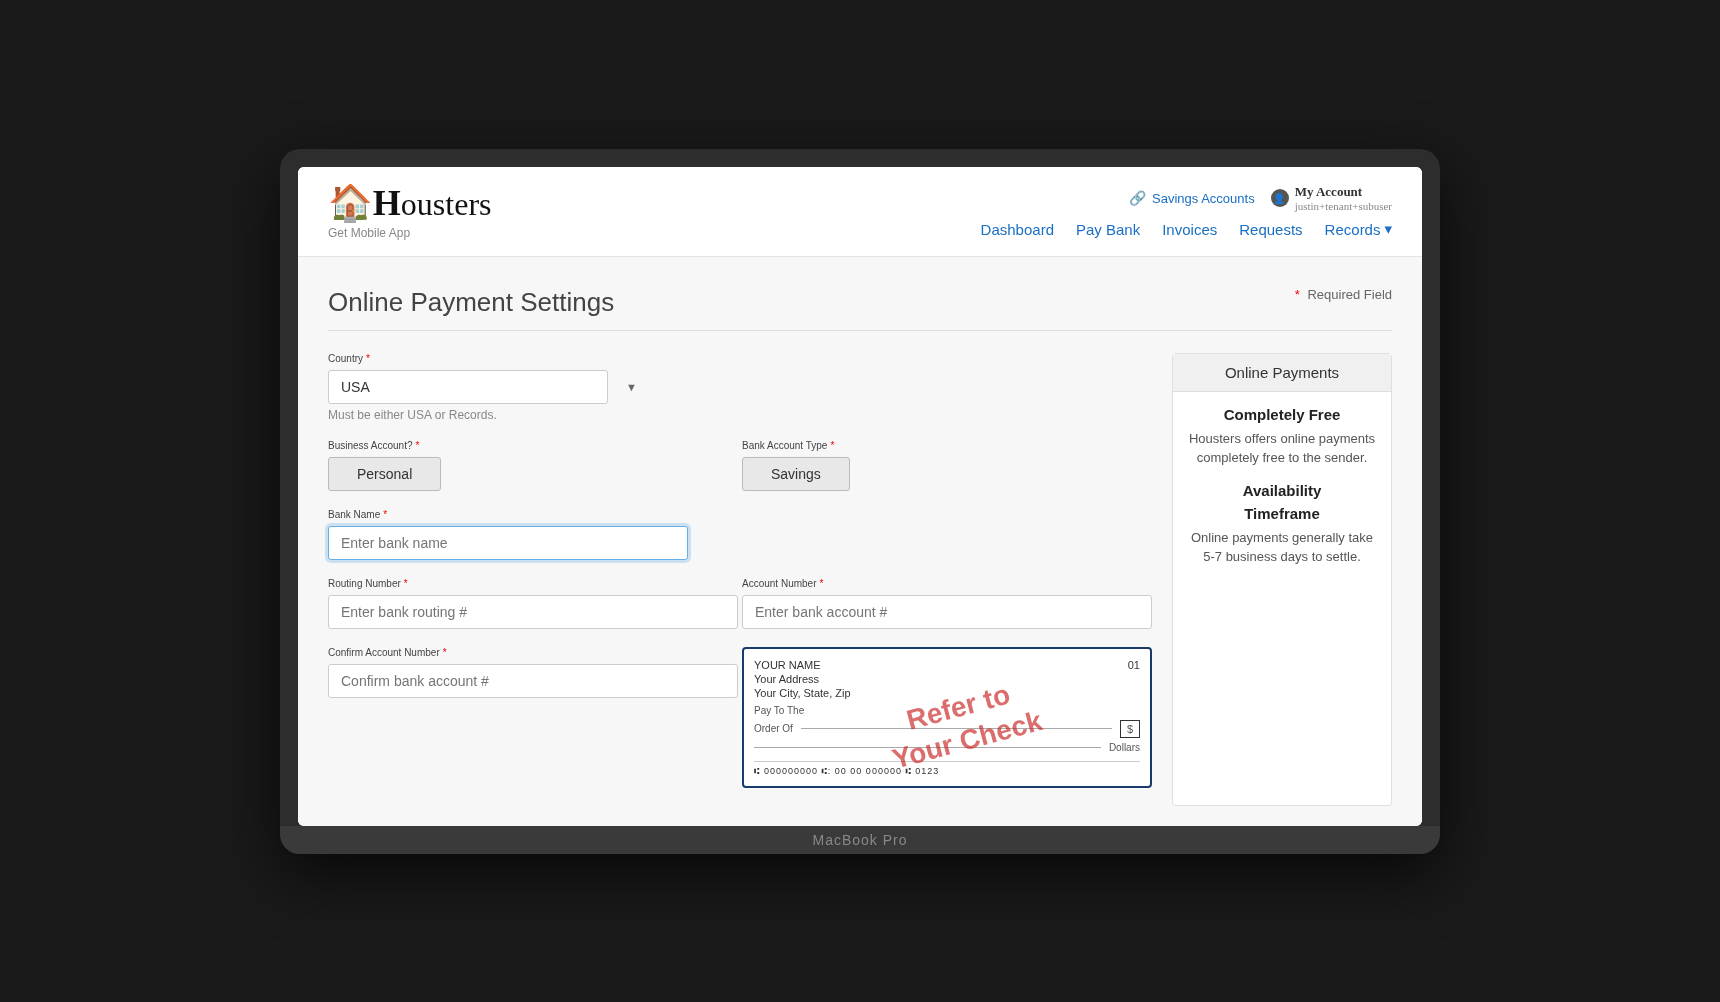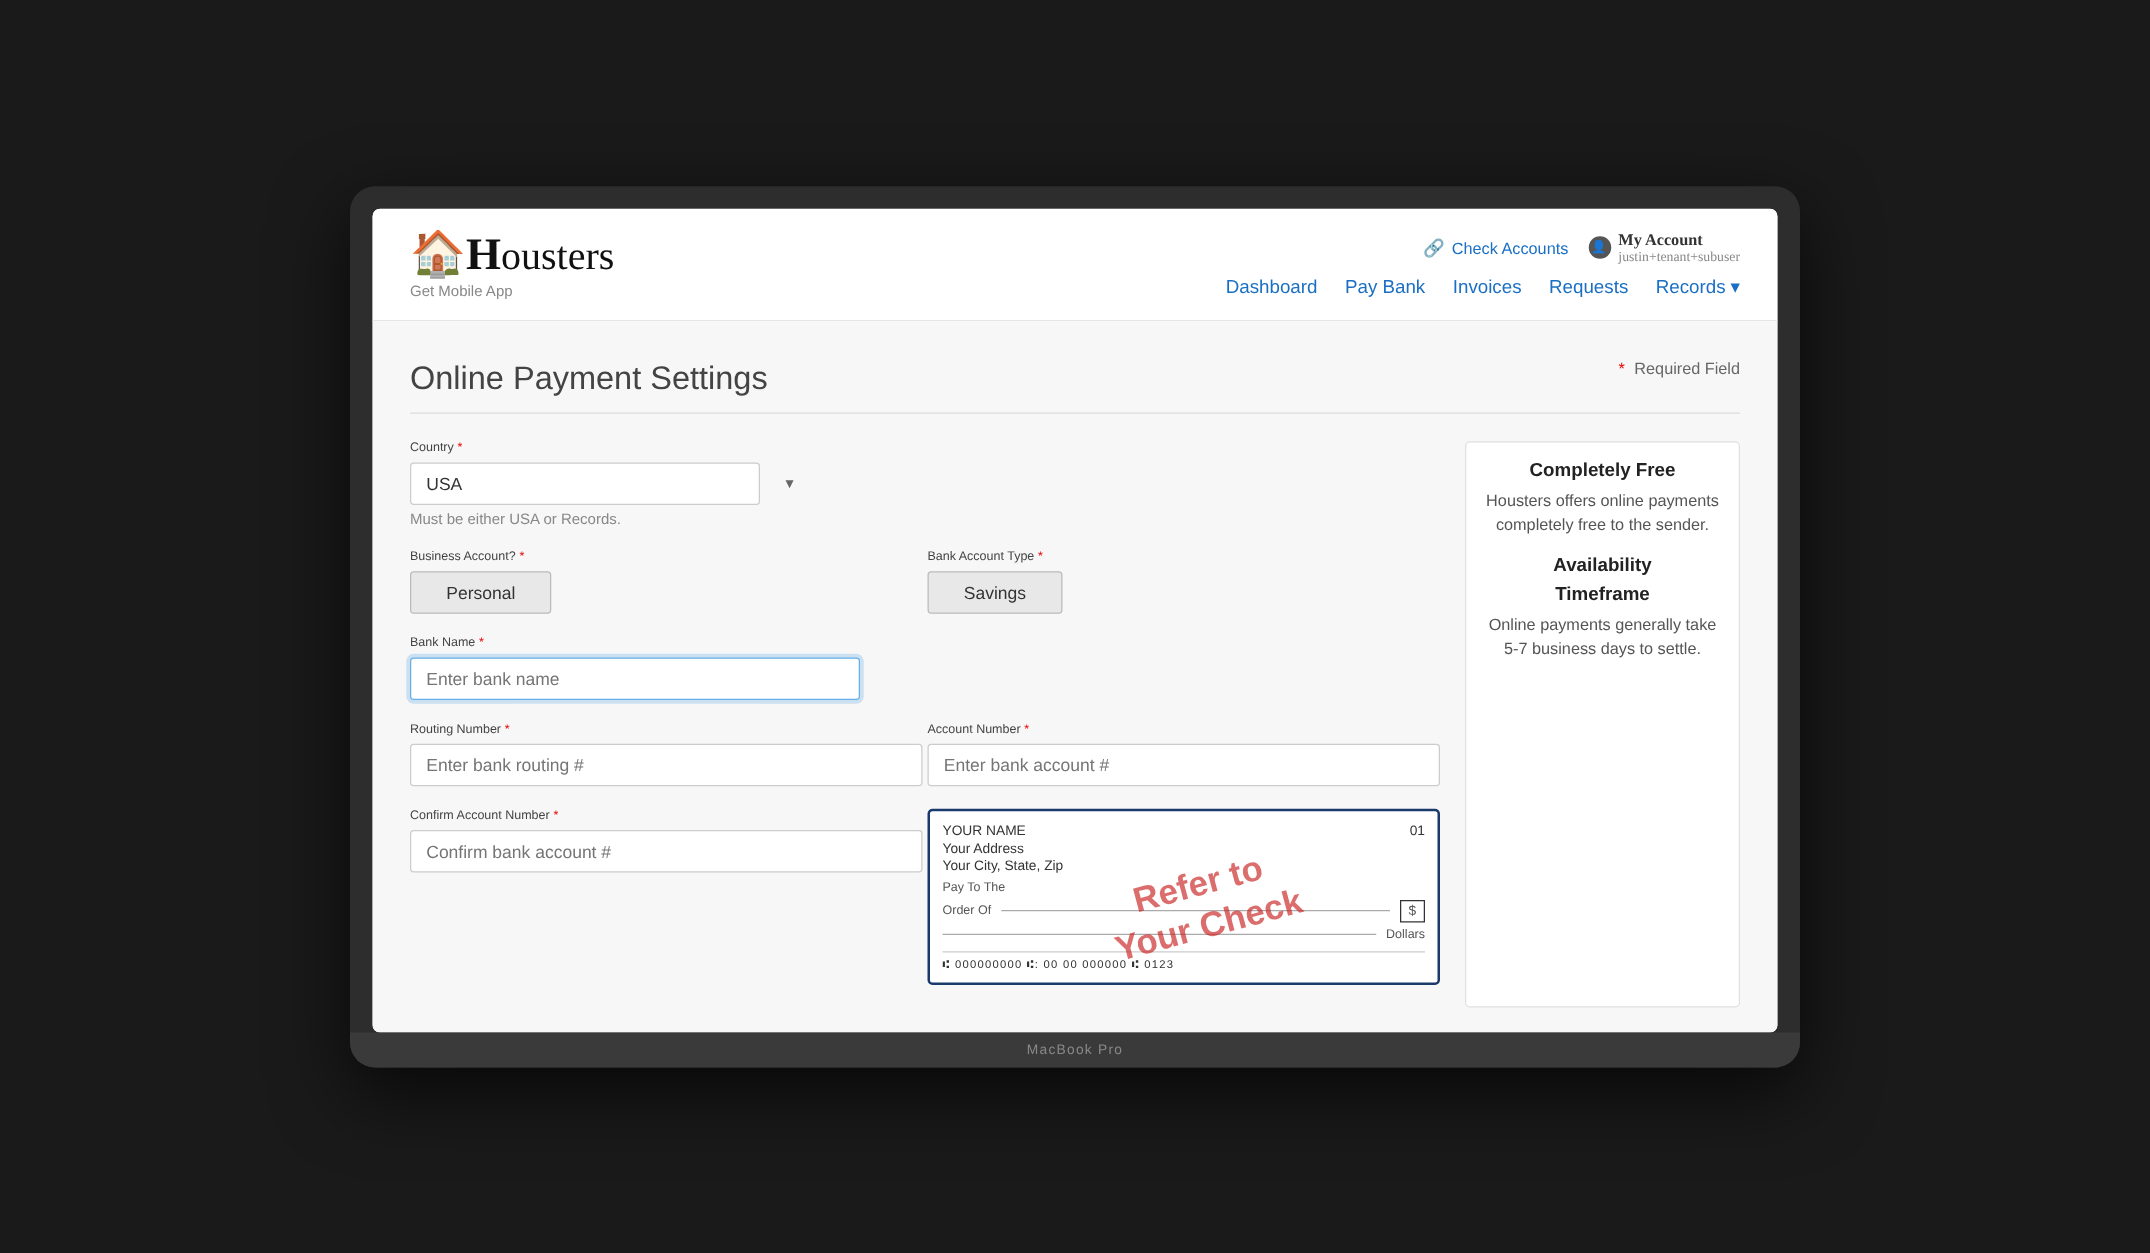--- a/index.html
+++ b/index.html
@@ -30,21 +30,21 @@
       background: #3a3a3a;
       height: 28px;
       margin: 0 -18px;
       border-radius: 0 0 20px 20px;
       display: flex;
       align-items: center;
       justify-content: center;
     }
     .laptop-base-label {
       color: #888;
-      font-size: 11px;
+      font-size: 14px;
       letter-spacing: 1px;
     }
 
     
     .header {
       background: #fff;
       border-bottom: 1px solid #e5e5e5;
       padding: 0 30px;
       display: flex;
       align-items: center;
@@ -387,21 +387,21 @@
         <div class="logo-area">
           <span class="logo-icon">🏠</span>
           <span class="logo-text"><span style="font-weight:900;font-size:36px;font-family:Georgia,serif;">H</span><span>ousters</span></span>
         </div>
         <span class="get-mobile">Get Mobile App</span>
       </div>
       <div class="header-right">
         <div class="top-links">
           <div class="linked-accounts-link">
             <span class="linked-icon">🔗</span>
-            <span>Check Accounts</span>
+            <span>Savings Accounts</span>
           </div>
           <div class="my-account">
             <div class="my-account-icon">👤</div>
             <div class="my-account-info">
               <span class="my-account-title">My Account</span>
               <span class="my-account-sub">justin+tenant+subuser</span>
             </div>
           </div>
         </div>
         <div class="nav-links">
@@ -522,20 +522,21 @@
                   <span>Refer to</span><br>
                   <span>Your Check</span>
                 </div>
               </div>
             </div>
           </div>
 
         </div>
 
         <div class="sidebar-panel">
+          <div class="sidebar-panel-header">Online Payments</div>
           <div class="sidebar-panel-body">
             <div class="sidebar-section-title">Completely Free</div>
             <div class="sidebar-section-text">Housters offers online payments completely free to the sender.</div>
 
             <div class="sidebar-section-title">Availability</div>
 
             <div class="sidebar-section-title">Timeframe</div>
             <div class="sidebar-section-text">Online payments generally take 5-7 business days to settle.</div>
           </div>
         </div>

